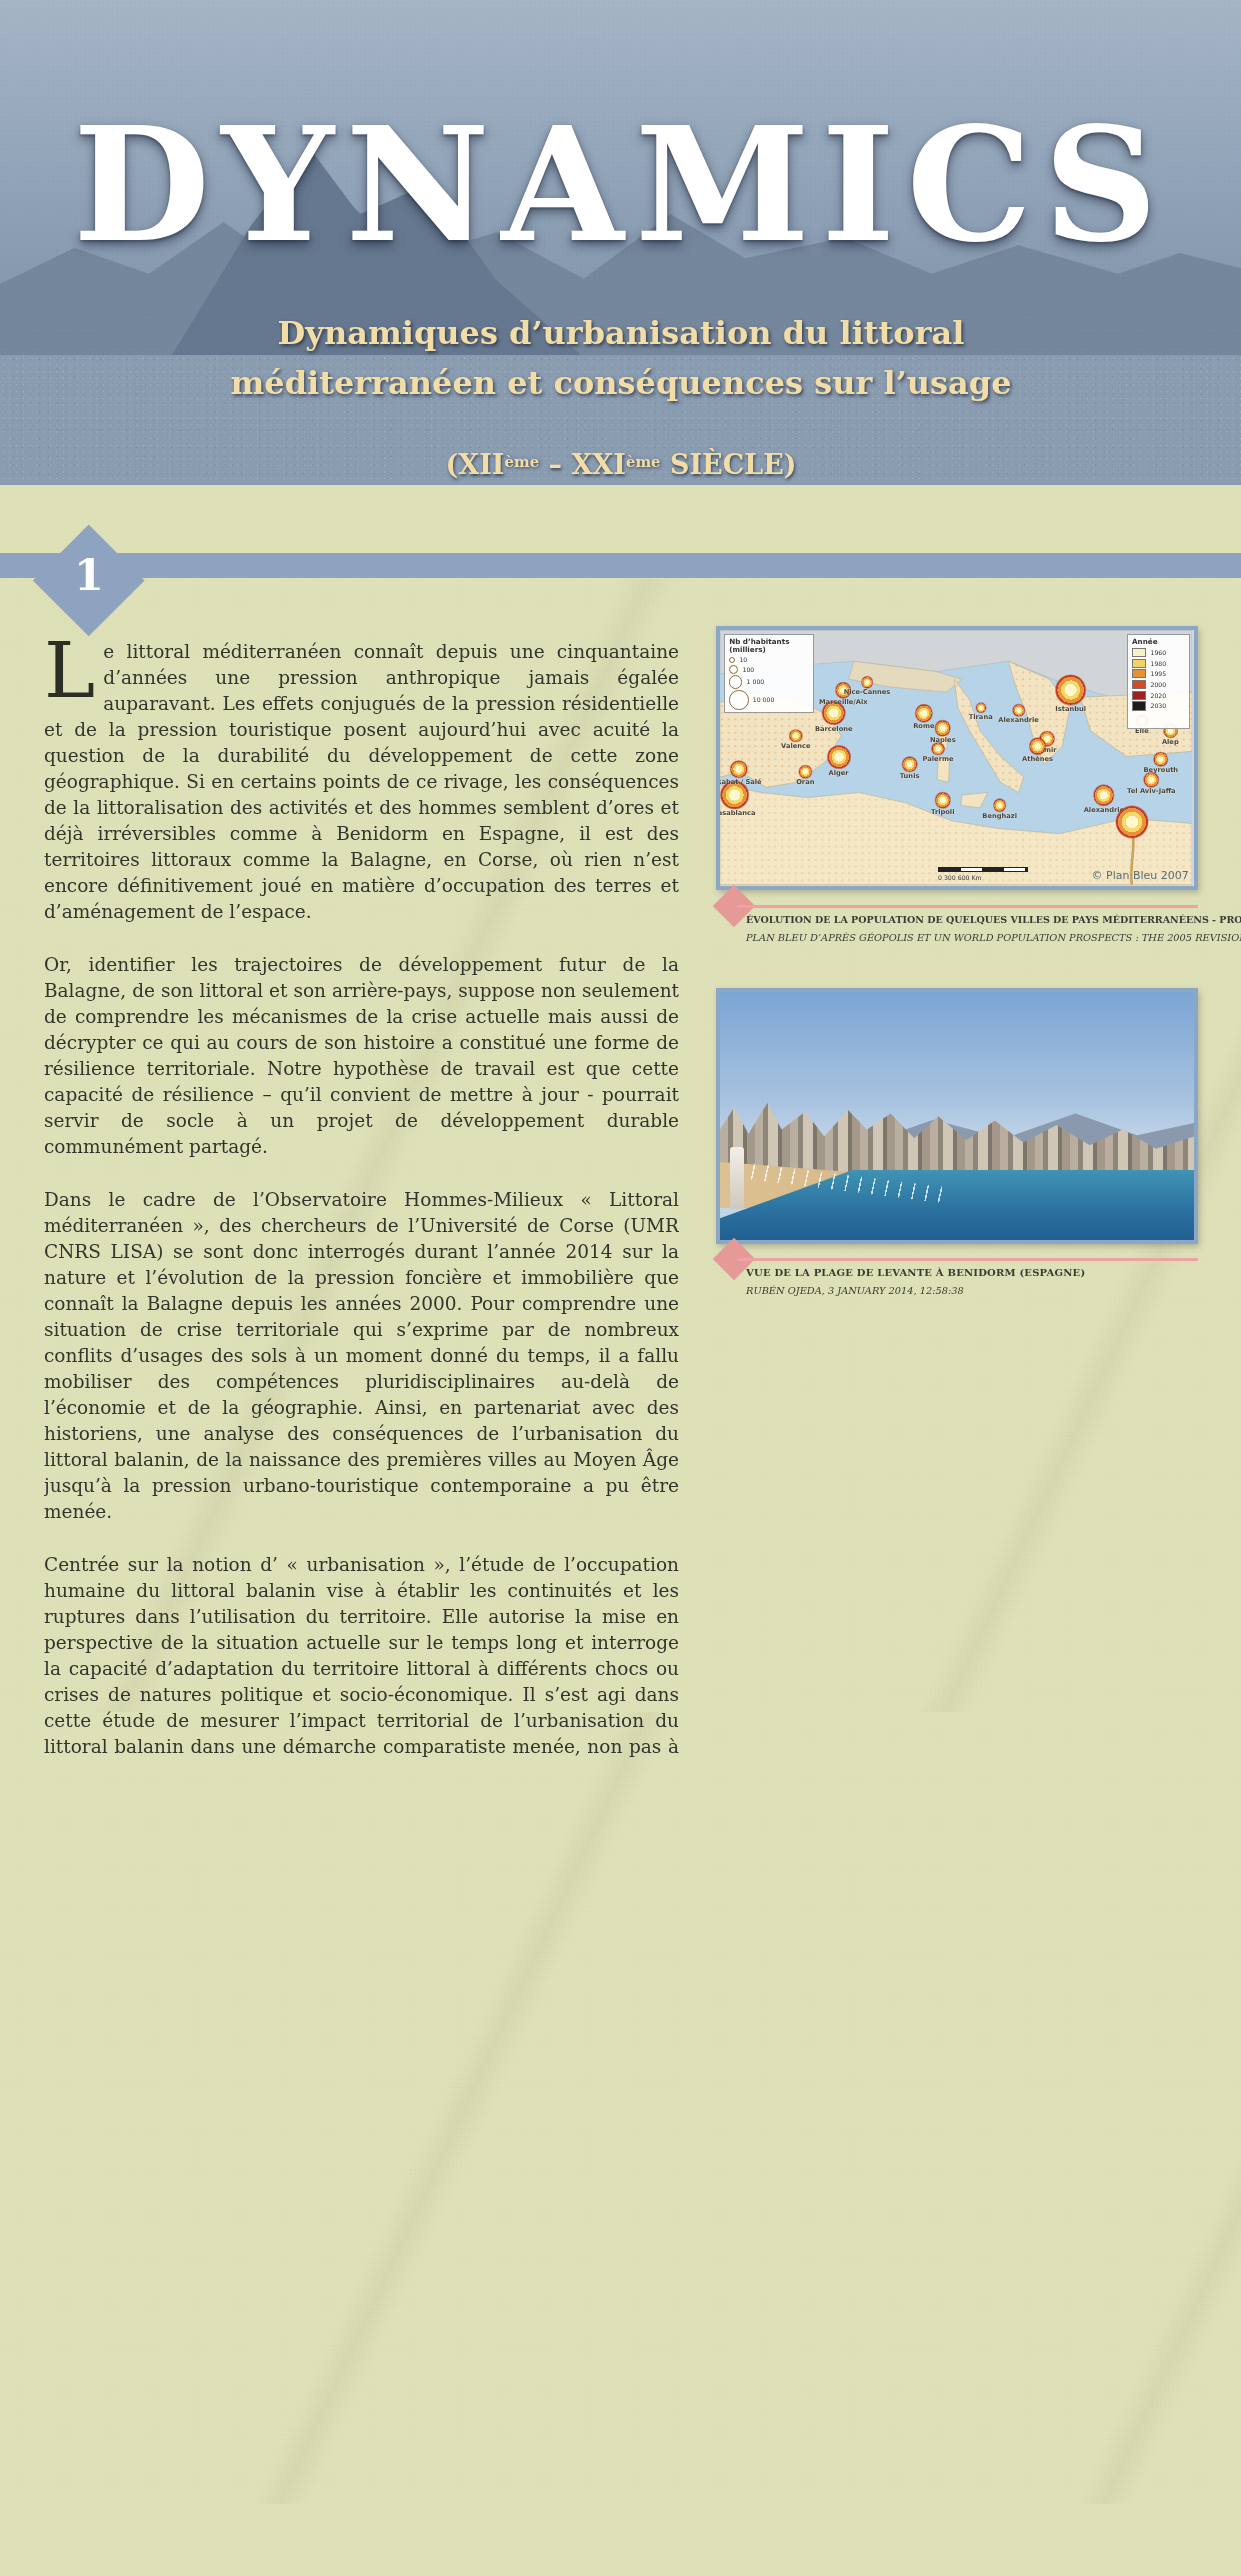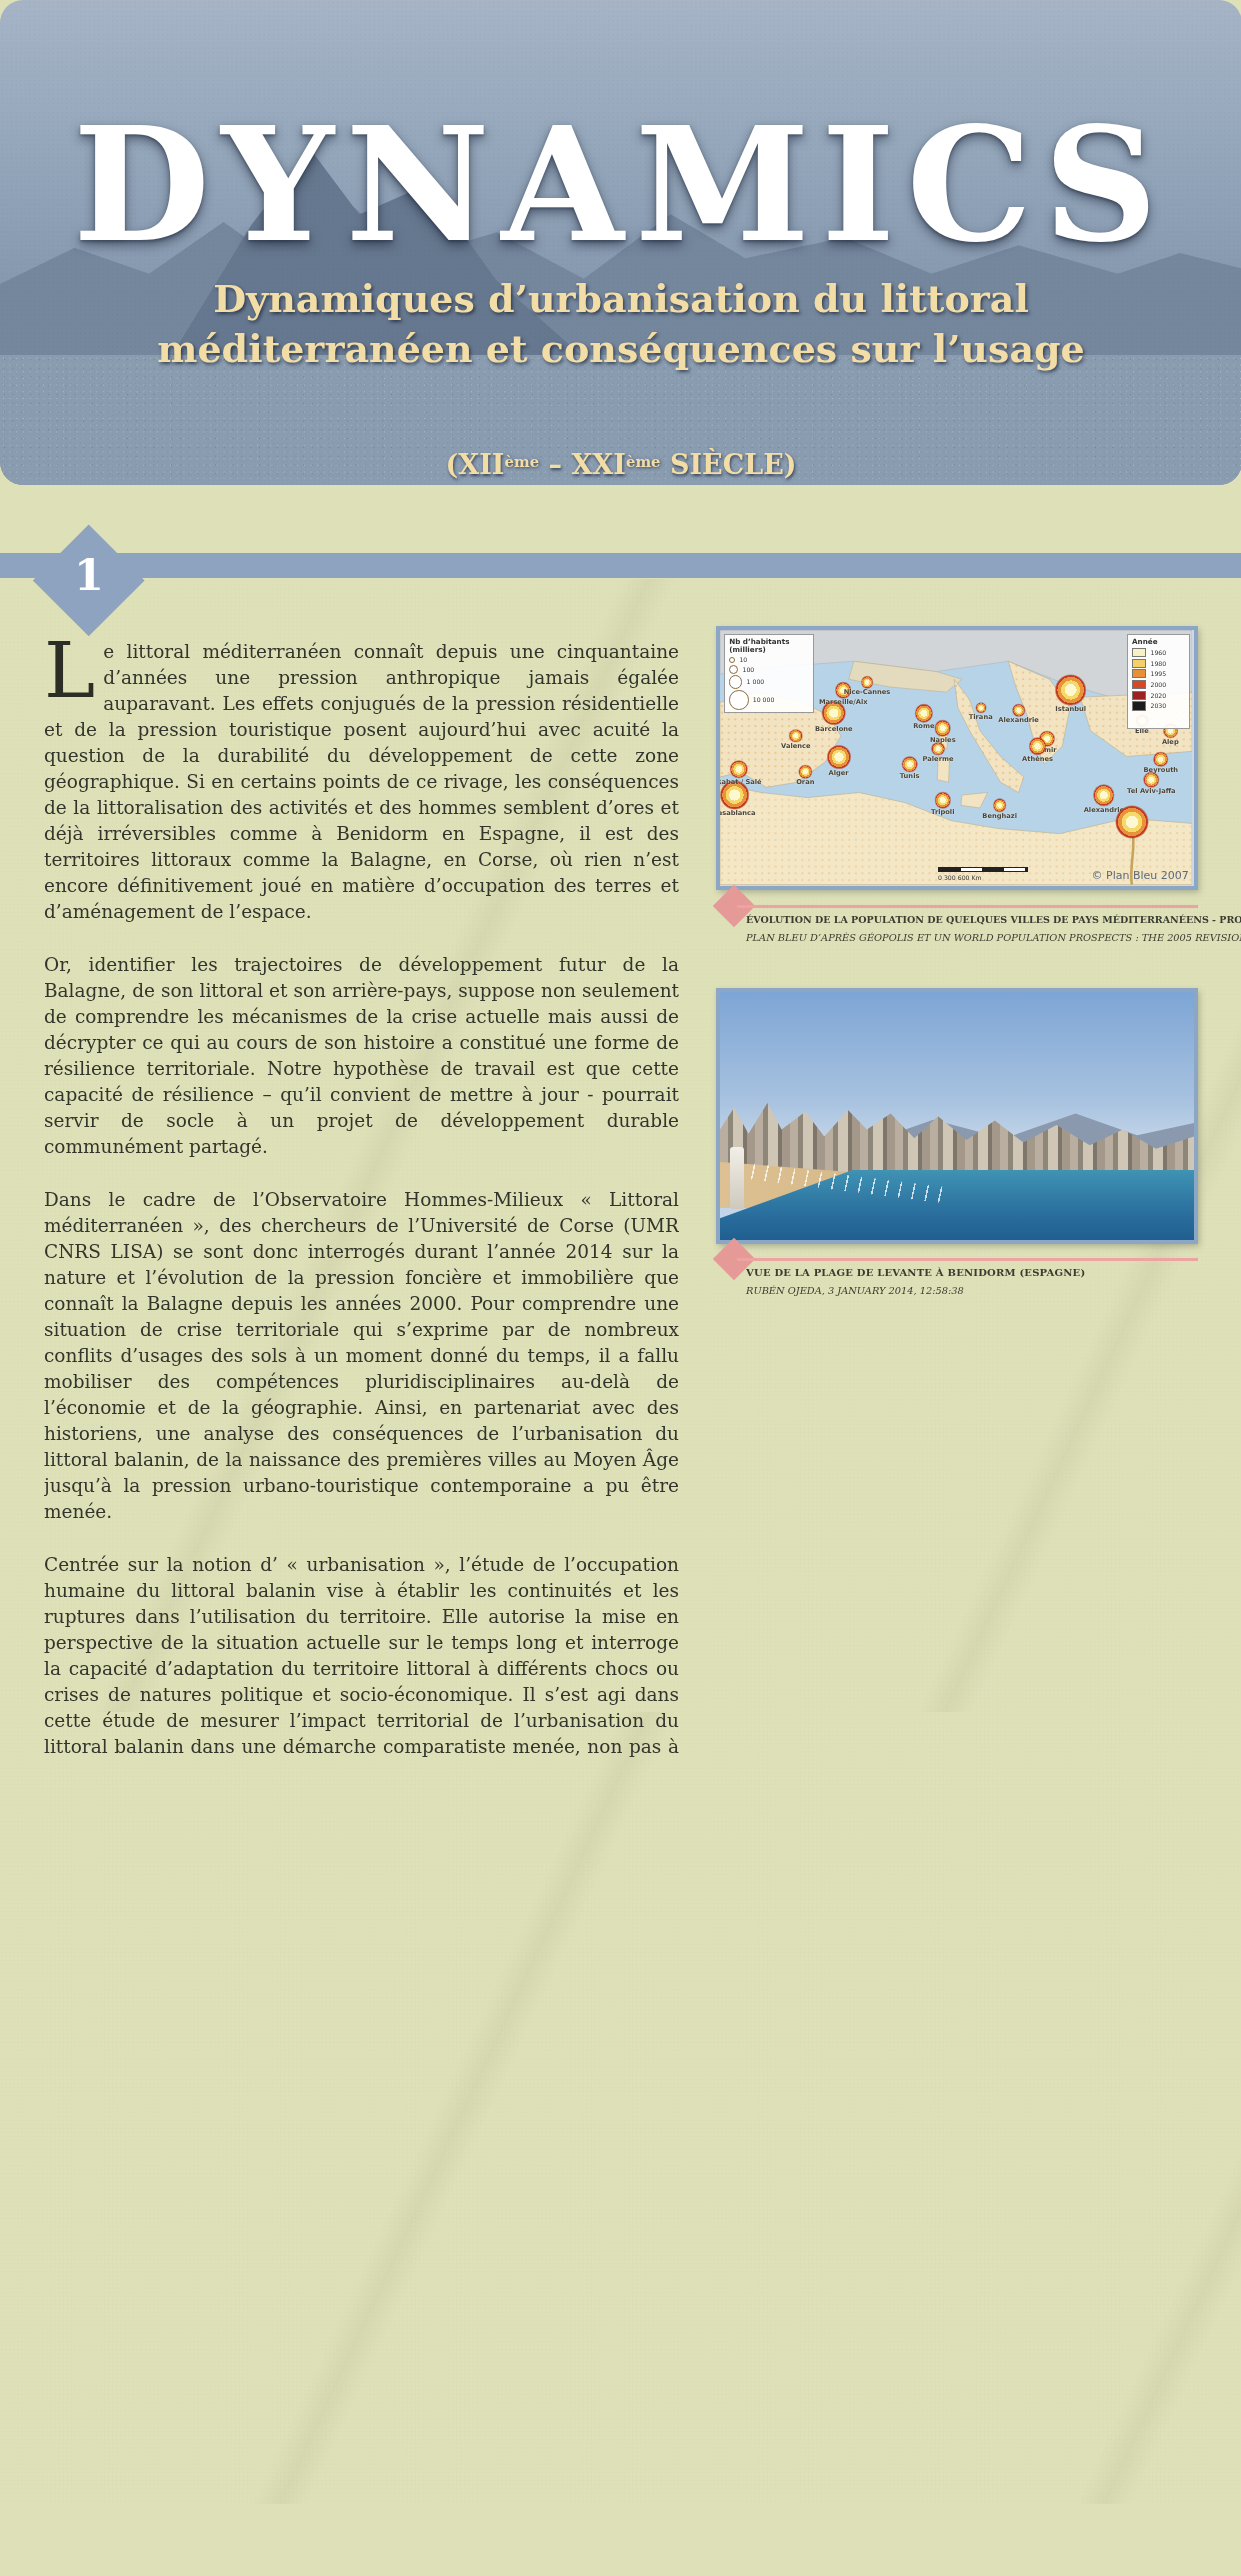--- a/index.html
+++ b/index.html
@@ -1,39 +1,39 @@
 <!DOCTYPE html>
 <html style="font-size:8.2px"><head>
 <meta charset="utf-8">
 <style>
   html,body{margin:0;padding:0;background:#fff;}
   .poster{position:relative;width:1242px;height:3067px;overflow:hidden;
           font-family:"DejaVu Serif",serif;background:#dee0b8;}
 
   
   .hero{position:absolute;left:0;top:0;width:1242px;height:485px;overflow:hidden;
-        background:linear-gradient(180deg,#a6b4c6 0%,#95a7bb 30%,#8799af 58%,#8396ab 100%);border-radius:23px;}
+        background:linear-gradient(180deg,#a6b4c6 0%,#95a7bb 30%,#8799af 58%,#8396ab 100%);}
   .hero .ridge-far{position:absolute;left:0;top:124px;width:100%;height:258px;background:#75879d;
         clip-path:polygon(0 62%,6% 48%,12% 58%,18% 38%,23% 55%,28% 30%,33% 52%,40% 42%,47% 60%,54% 35%,60% 52%,68% 44%,75% 58%,82% 47%,90% 58%,95% 50%,100% 56%,100% 100%,0 100%);}
   .hero .peak{position:absolute;left:144px;top:149px;width:489px;height:252px;background:#66788f;
         clip-path:polygon(0 100%,22% 30%,34% 0,44% 26%,58% 14%,72% 52%,100% 100%);}
   .hero .town{position:absolute;left:0;top:355px;width:100%;height:129px;background:#8a9cb0;
         background-image:radial-gradient(rgba(235,240,245,.38) 0.8px,transparent 0.9px),
                          radial-gradient(rgba(50,60,80,.28) 0.8px,transparent 0.9px);
         background-size:6.7px 6.7px,8.8px 8.8px;}
   .hero .water{position:absolute;left:0;top:479px;width:100%;height:74px;
         background:linear-gradient(180deg,#8b9db1,#8496aa);}
   .hero .grain{position:absolute;inset:0;opacity:.5;
         background-image:radial-gradient(rgba(30,40,60,.16) 0.5px,transparent 0.6px);background-size:4.6px 4.6px;}
   .hero-text{position:absolute;inset:0;z-index:5;text-align:center;}
   .title{position:absolute;left:0;top:106px;width:100%;margin:0;
         font-size:158px;font-weight:bold;letter-spacing:11.3px;color:#ffffff;line-height:1;
         text-shadow:0 5.2px 10.3px rgba(25,35,55,.55),0 1.5px 3.1px rgba(25,35,55,.45);}
-  .subtitle{position:absolute;left:0;top:274px;width:100%;
-        font-size:38px;font-weight:bold;line-height:50px;color:#f3dda6;
+  .subtitle{position:absolute;left:0;top:308px;width:100%;
+        font-size:32px;font-weight:bold;line-height:50px;color:#f3dda6;
         text-shadow:1.5px 2.1px 3.6px rgba(22,32,52,.7);}
   .period{position:absolute;left:0;top:449px;width:100%;font-size:27px;font-weight:bold;color:#f3dda6;
         text-shadow:1px 1.5px 3.1px rgba(22,32,52,.7);}
   .period .sup{font-size:.55em;vertical-align:.5em;}
 
   
   .band-top{position:absolute;left:0;top:553px;width:1242px;height:25px;background:#8ea3bf;z-index:3;}
   .section-marker{position:absolute;left:40px;top:532px;width:98px;height:98px;z-index:1;}
   .section-marker .diamond{position:absolute;inset:9.3px;background:#8ea3bf;transform:rotate(45deg);}
   .section-num{position:absolute;left:40px;top:552px;width:98px;z-index:6;text-align:center;

